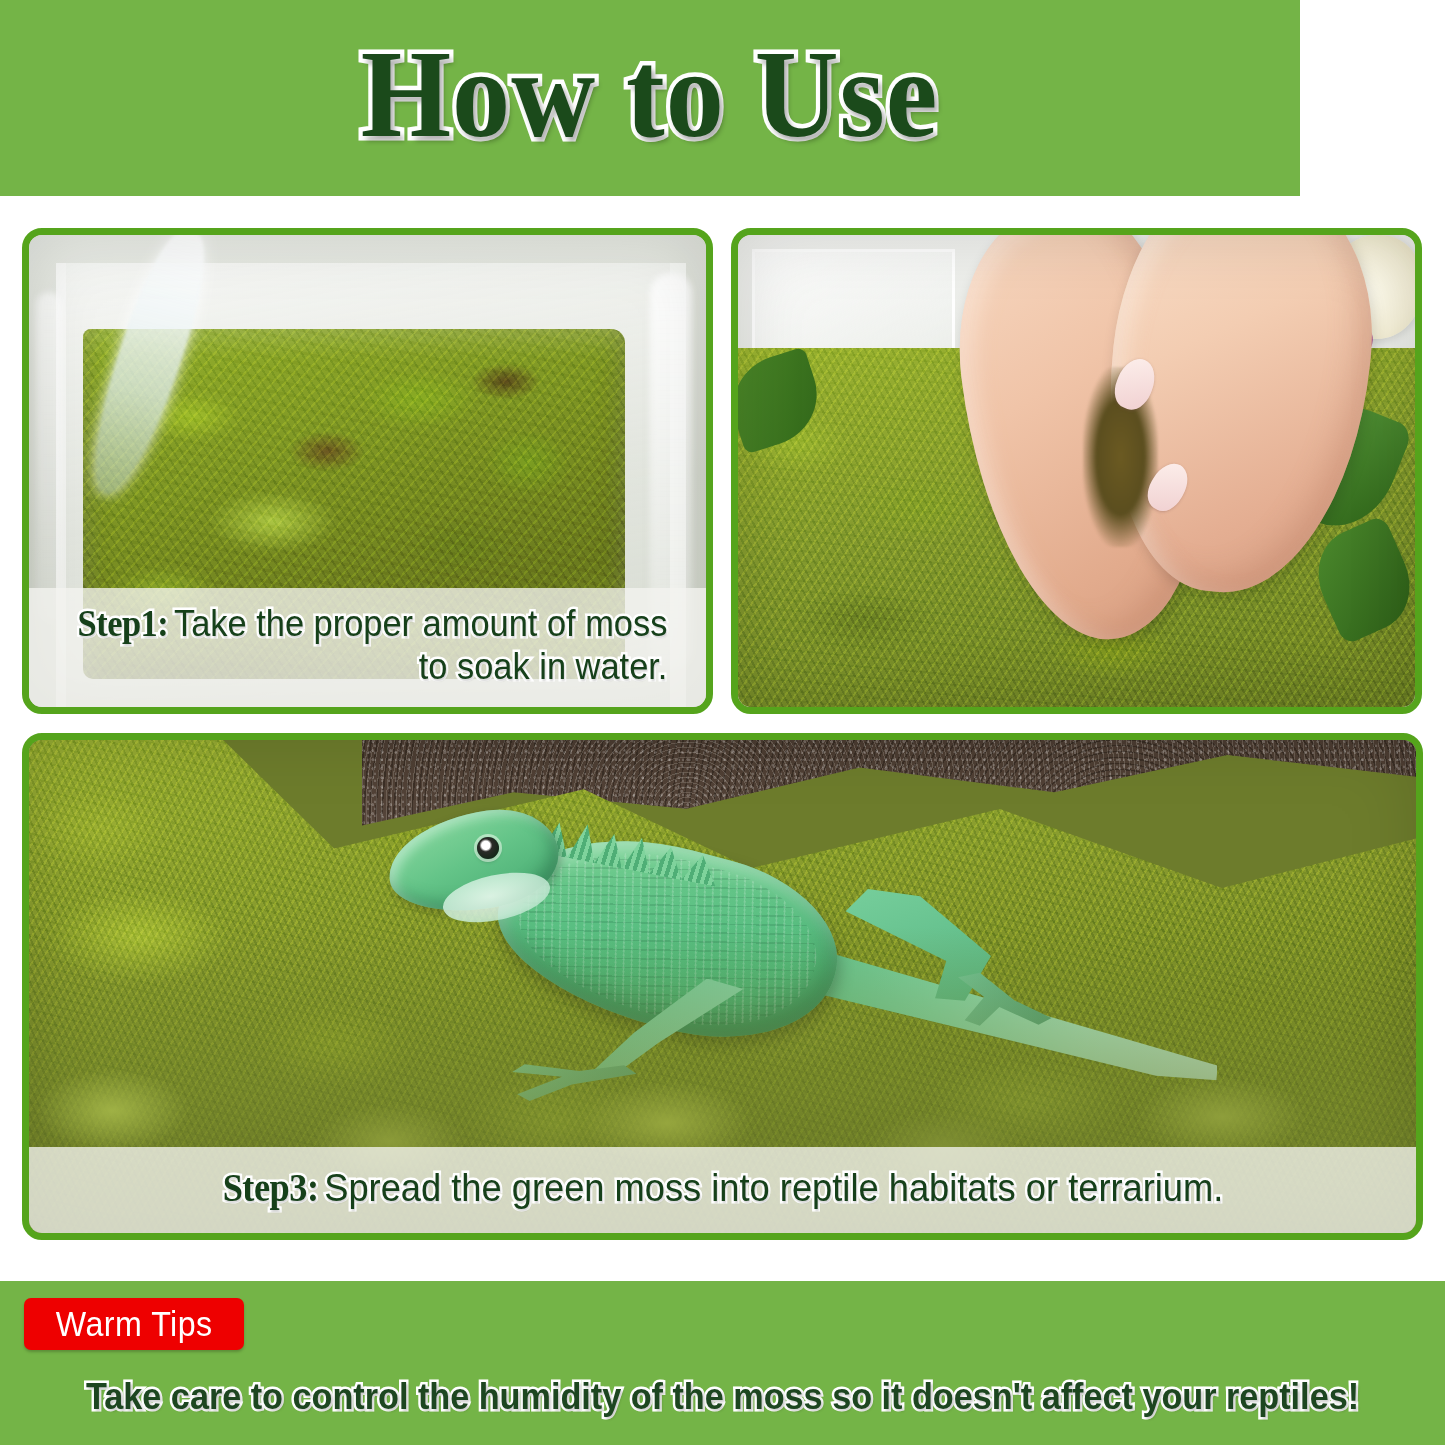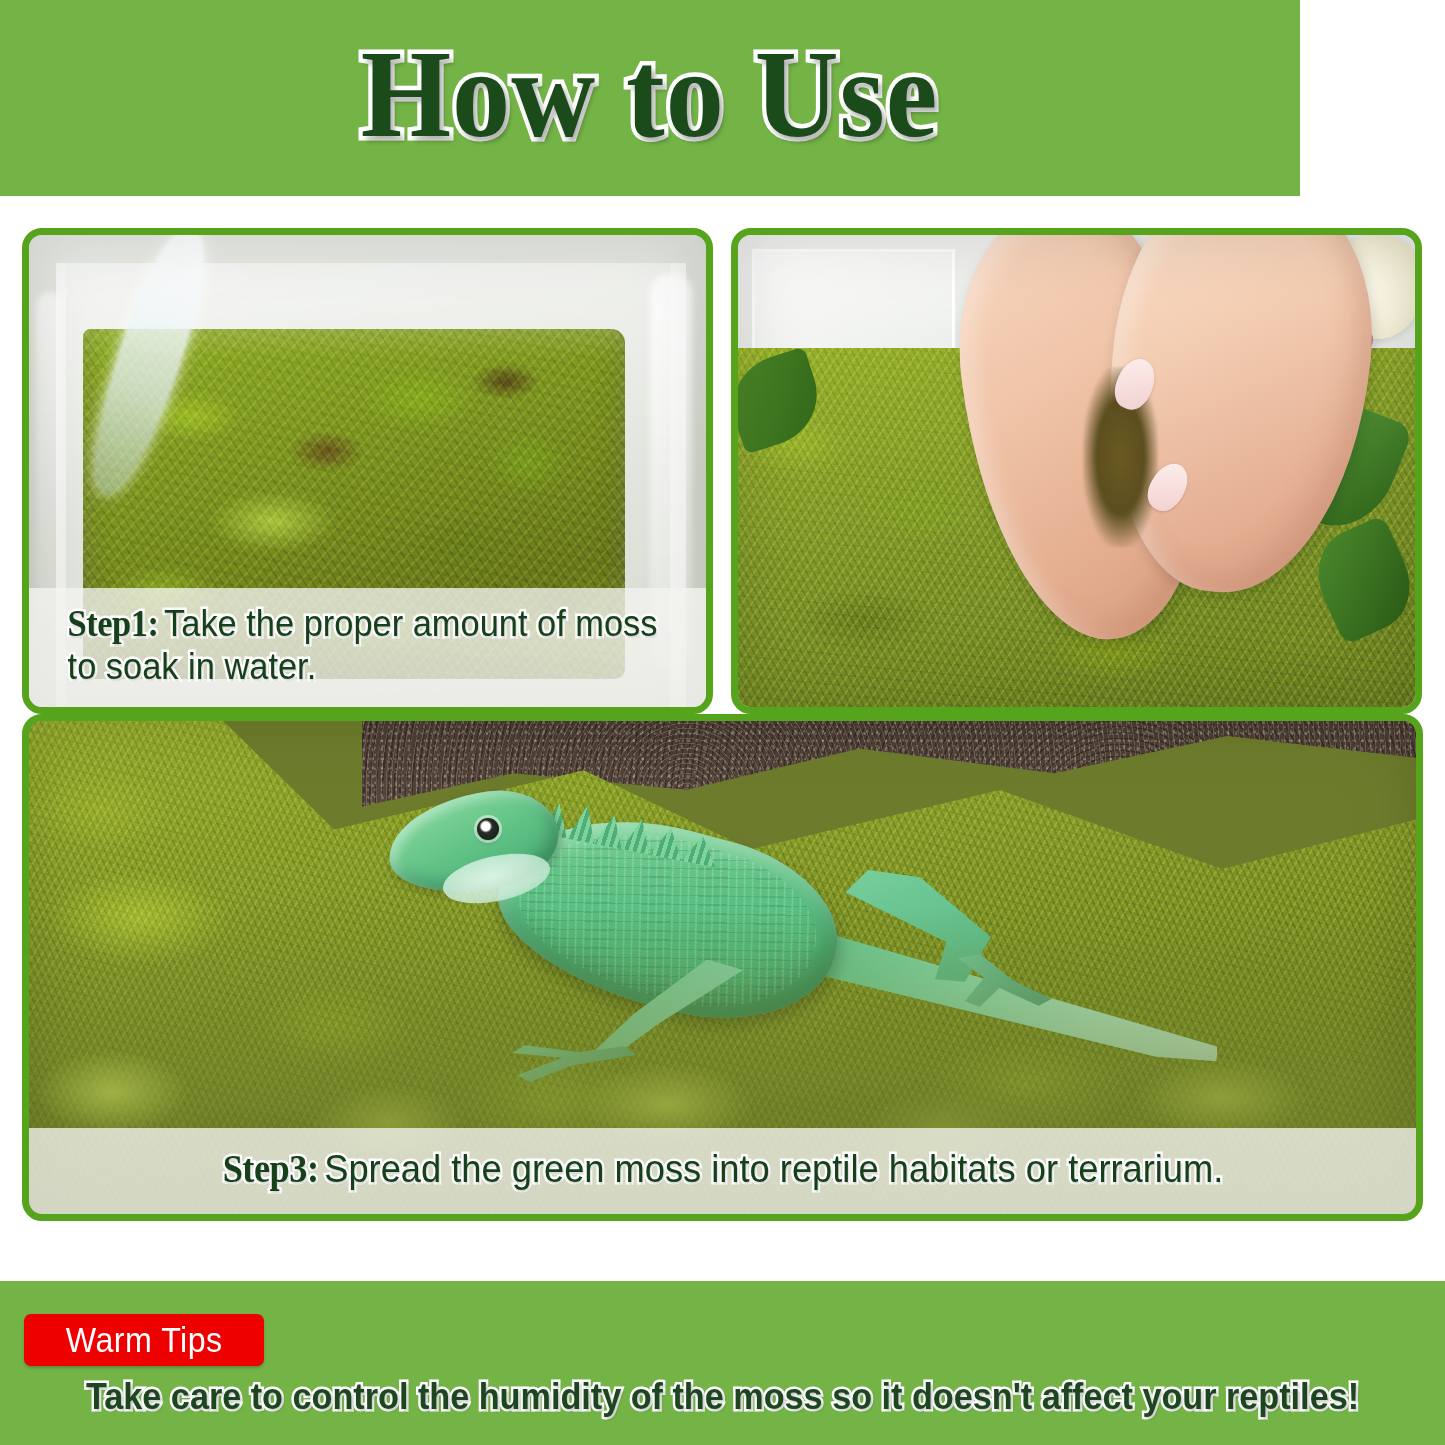--- a/index.html
+++ b/index.html
@@ -35,30 +35,30 @@
   .cards { position: absolute; left: 22px; top: 228px; width: 1401px; }
   .row-top { display: flex; gap: 18px; }
   .card {
     position: relative;
     border: 7px solid #55a41c;
     border-radius: 20px;
     overflow: hidden;
     background: #cfd3c8;
   }
   .card.half { width: 691px; height: 486px; }
-  .card.full { width: 1401px; height: 507px; }
+  .card.full { width: 1401px; height: 507px; margin-top: 19px; }
 
   .photo { position: absolute; inset: 0; overflow: hidden; }
 
   
   .caption {
     position: absolute; left: 0; right: 0; bottom: 0;
     background: rgba(243,243,239,0.78);
     padding: 14px 16px 18px 16px;
-    text-align: left;
+    text-align: right;
   }
   .card.half .caption { min-height: 112px; display: flex; align-items: center; justify-content: center; }
   .card.full .caption { min-height: 86px; display: flex; align-items: center; justify-content: center; }
 
   .cap-text {
     font-family: "Liberation Sans Narrow", "Liberation Sans", sans-serif;
     font-size: 37px;
     line-height: 1.18;
     color: #16401a;
     transform: scaleX(0.93);
@@ -74,26 +74,25 @@
     margin-right: 6px;
   }
 
   
   .tips-band {
     position: absolute; left: 0; top: 1281px; width: 1445px; height: 164px;
     background: #74b447;
   }
   .tips-badge {
     position: absolute; left: 24px; top: 17px;
-    width: 240px; height: 52px;
+    width: 220px; height: 52px;
     background: #ee0000;
     border-radius: 7px;
     display: flex; align-items: center; justify-content: center;
     box-shadow: 0 2px 3px rgba(0,0,0,0.22);
-    margin-top: 16px;
   }
   .tips-badge-text {
     color: #ffffff;
     font-size: 35px;
     font-family: "Liberation Sans Narrow", "Liberation Sans", sans-serif;
     transform: scaleX(0.92);
     letter-spacing: 0.5px;
   }
   .tips-text {
     position: absolute; left: 0; right: 0; top: 95px;

